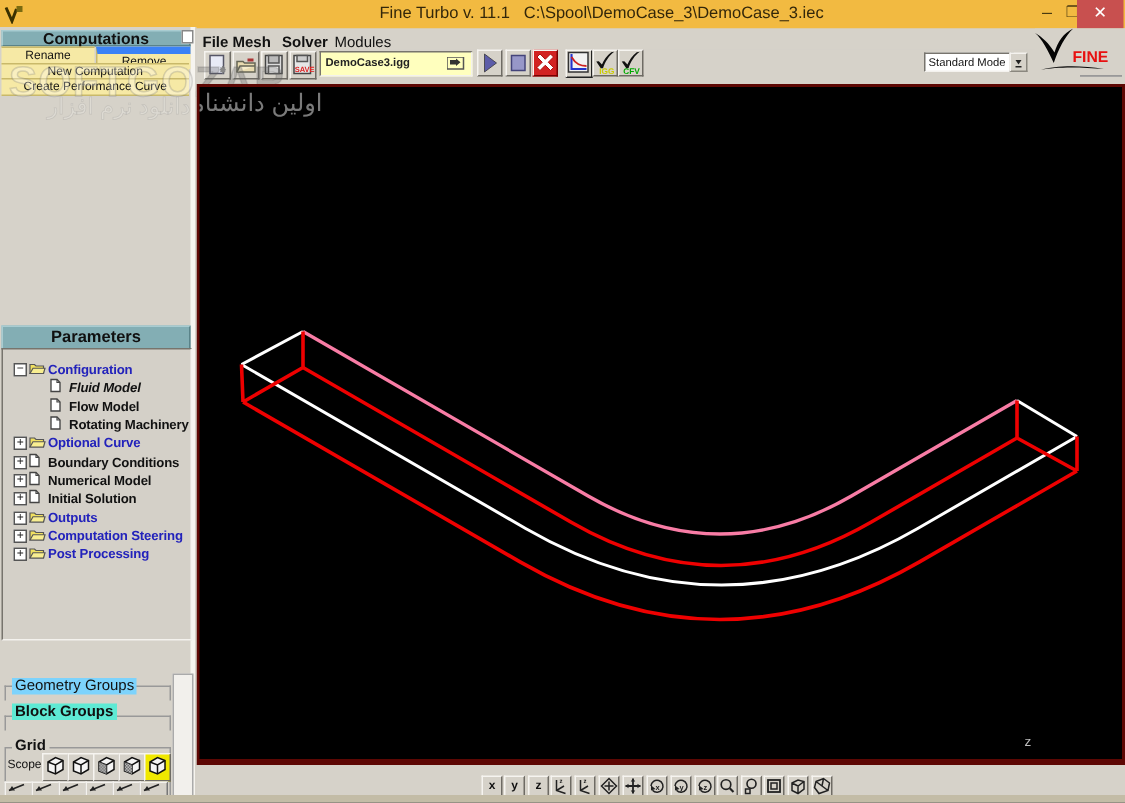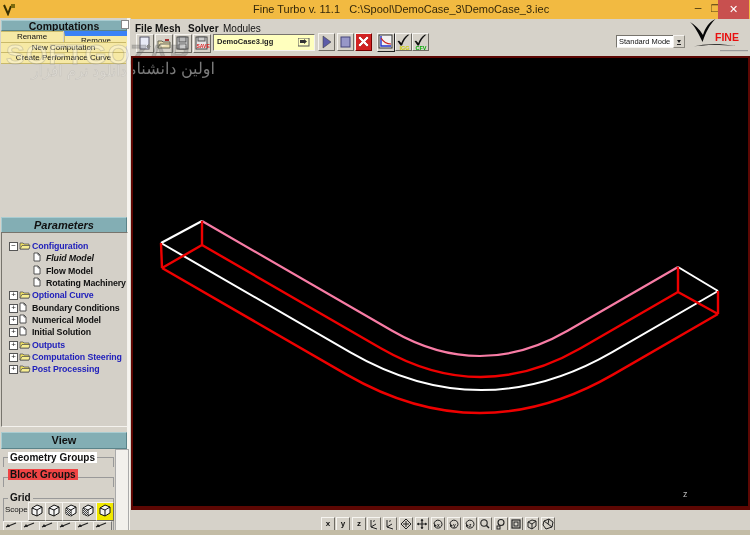--- a/index.html
+++ b/index.html
@@ -149,21 +149,21 @@
  <div style="position:absolute;left:127px;top:0;width:3px;height:512px;background:#f6f4ef;"></div>
 
  <div class="teal" style="position:absolute;left:1px;top:2px;width:124px;height:9px;font-size:10.5px;line-height:10px;">Computations</div>
  <div style="position:absolute;left:121px;top:2px;width:6px;height:7px;background:#fff;border:1px solid #888;"></div>
  <div class="ybtn" style="position:absolute;left:1px;top:13px;width:62px;height:10px;border-top:1px solid #c9b96a;">Rename</div>
  <div class="ybtn" style="position:absolute;left:64px;top:13px;width:62px;height:10px;border-top:5px solid #3b82f6;border-left:1px solid #c9b96a;">Remove</div>
  <div class="ybtn" style="position:absolute;left:1px;top:24px;width:125px;height:9px;border-top:1px solid #c9b96a;">New Computation</div>
  <div class="ybtn" style="position:absolute;left:1px;top:34px;width:125px;height:10px;border-top:1px solid #c9b96a;border-bottom:1px solid #c9b96a;">Create Performance Curve</div>
 
 
- <div class="teal" style="position:absolute;left:1px;top:199px;width:124px;height:14px;font-size:11px;line-height:14px;font-style:italic;">Parameters</div>
+ <div class="teal" style="position:absolute;left:1px;top:199px;width:124px;height:14px;font-size:11px;line-height:14px;">Parameters</div>
  <div class="sunk" style="position:absolute;left:1px;top:214px;width:125px;height:193px;background:#d4d0c8;">
 <div class="treerow" style="left:0;top:7px;width:123px;">
         <div class="ebox" style="left:7px;top:2px;">−</div>
         <div style="position:absolute;left:17px;top:0;width:12px;height:11px;">
           <svg width="12" height="9" style="position:absolute;top:1px;">
             <path d="M1,2 L4,2 L5,3 L10,3 L10,8 L1,8 Z" fill="#f0e060" stroke="#555" stroke-width="0.8"></path>
             <path d="M1,8 L3,4.5 L11,4.5 L10,8 Z" fill="#f8ee90" stroke="#555" stroke-width="0.8"></path>
           </svg>
         </div>
         <span style="position:absolute;left:30px;top:1px;color:#2222bb;">Configuration</span>
@@ -260,27 +260,26 @@
         <div style="position:absolute;left:17px;top:0;width:12px;height:11px;">
           <svg width="12" height="9" style="position:absolute;top:1px;">
             <path d="M1,2 L4,2 L5,3 L10,3 L10,8 L1,8 Z" fill="#f0e060" stroke="#555" stroke-width="0.8"></path>
             <path d="M1,8 L3,4.5 L11,4.5 L10,8 Z" fill="#f8ee90" stroke="#555" stroke-width="0.8"></path>
           </svg>
         </div>
         <span style="position:absolute;left:30px;top:1px;color:#2222bb;">Post Processing</span>
       </div>
  </div>
 
- <div class="teal" style="position:absolute;left:1px;top:414px;width:124px;height:15px;font-size:11px;line-height:15px;">View</div>
  <div style="position:absolute;left:115px;top:431px;width:12px;height:80px;background:#f2f0ec;border:1px solid #aaa;"></div>
 
  <div style="position:absolute;left:3px;top:439px;width:109px;height:9px;border:1px solid #999;border-bottom:none;"></div>
- <div style="position:absolute;left:8px;top:434px;background:#ffffff;padding:0 2px;font-size:10px;font-weight:bold;color:#111;">Geometry Groups</div>
+ <div style="position:absolute;left:8px;top:434px;background:#7dd3fc;padding:0 2px;font-size:10px;font-weight:normal;color:#111;">Geometry Groups</div>
  <div style="position:absolute;left:3px;top:459px;width:109px;height:9px;border:1px solid #999;border-bottom:none;"></div>
- <div style="position:absolute;left:8px;top:451px;background:#ef4444;padding:0 2px;font-size:10px;font-weight:bold;color:#111;">Block Groups</div>
+ <div style="position:absolute;left:8px;top:451px;background:#5eead4;padding:0 2px;font-size:10px;font-weight:bold;color:#111;">Block Groups</div>
  <div style="position:absolute;left:3px;top:480px;width:109px;height:32px;border:1px solid #999;"></div>
  <div style="position:absolute;left:8px;top:474px;background:#d6d2c9;padding:0 2px;font-size:10px;font-weight:bold;color:#111;">Grid</div>
  <div style="position:absolute;left:5px;top:487px;font-size:8px;color:#111;">Scope:</div>
 <div class="tbtn" style="left:28px;top:484px;background:#d6d2c9;">
       <svg width="15" height="15">
         <path d="M3,5 L8,2 L13,4 L13,10 L8,13 L3,11 Z" fill="#f4f4f4" stroke="#111" stroke-width="1"></path>
         <path d="M3,5 L8,7 L13,4 M8,7 L8,13" stroke="#111" stroke-width="1" fill="none"></path>
       </svg>
     </div>
 <div class="tbtn" style="left:45px;top:484px;background:#d6d2c9;">

